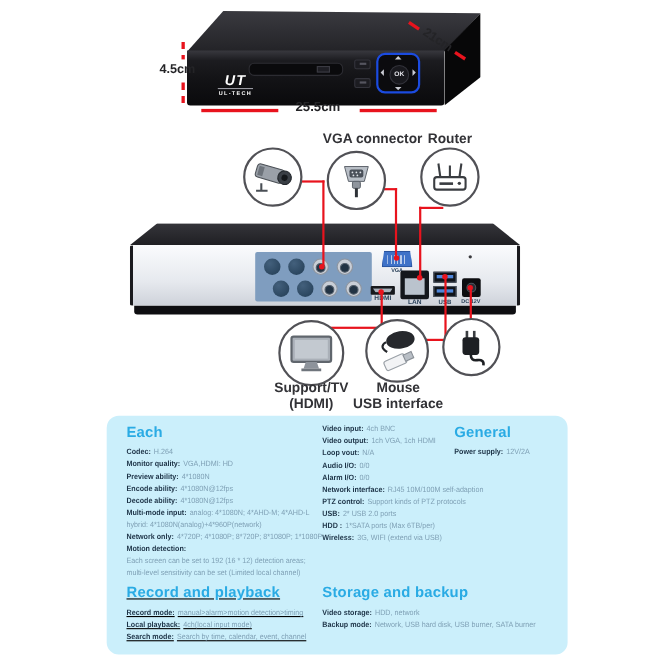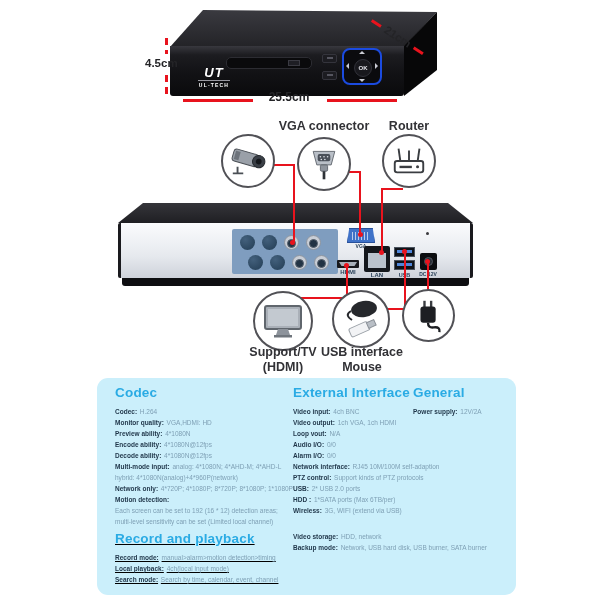--- a/index.html
+++ b/index.html
@@ -119,21 +119,21 @@
   <div class="vdash" style="left:165px;top:75px;height:22px;"></div>
   <div class="dim dim21">
     <span class="hdash"></span>
     <span>21cm</span>
     <span class="hdash"></span>
   </div>
   <div class="rl" style="left:183px;top:99px;width:70px;height:3px;"></div>
   <div class="dim" style="left:255px;top:90px;width:68px;text-align:center;font-size:12px;">25.5cm</div>
   <div class="rl" style="left:327px;top:99px;width:70px;height:3px;"></div>
 
-  <div class="co-label" style="left:264px;top:119px;width:120px;">VGA connector</div>
+  <div class="co-label" style="left:264px;top:119px;width:120px;text-align:right;">VGA connector</div>
   <div class="co-label" style="left:369px;top:119px;width:80px;">Router</div>
 
   <div>
     <div class="face rear-top"></div>
     <div class="face rear-body"></div>
     <div class="face rear-bottom"></div>
 
     <div class="abs bnc-panel">
       <div class="hole" style="left:8px;top:6px;"></div>
       <div class="hole" style="left:30px;top:6px;"></div>
@@ -263,43 +263,42 @@
       <rect x="11" y="10" width="16" height="17" rx="3" fill="#1d1f23"></rect>
       <path d="M19 27 q0 6 6 5 q7 -1 6 5" stroke="#1d1f23" stroke-width="2.5" fill="none"></path>
     </svg>
   </div>
 
   <div class="co-label" style="left:238px;top:345px;width:90px;">
     <div>Support/TV</div>
     <div>(HDMI)</div>
   </div>
   <div class="co-label" style="left:306px;top:345px;width:112px;">
+    <div>Mouse</div>
     <div>USB interface</div>
-    <div>Mouse</div>
   </div>
 
   <div class="abs panel">
     <section class="spec-sec" style="left:18px;top:7px;width:186px;">
-      <h3 class="spec-title">Codec</h3>
+      <h3 class="spec-title">Each</h3>
       <div class="spec-rows">
           <div class="spec-row"><span class="spec-label">Codec:</span><span class="spec-value">H.264</span></div>
           <div class="spec-row"><span class="spec-label">Monitor quality:</span><span class="spec-value">VGA,HDMI: HD</span></div>
           <div class="spec-row"><span class="spec-label">Preview ability:</span><span class="spec-value">4*1080N</span></div>
           <div class="spec-row"><span class="spec-label">Encode ability:</span><span class="spec-value">4*1080N@12fps</span></div>
           <div class="spec-row"><span class="spec-label">Decode ability:</span><span class="spec-value">4*1080N@12fps</span></div>
           <div class="spec-row"><span class="spec-label">Multi-mode input:</span><span class="spec-value">analog: 4*1080N; 4*AHD-M; 4*AHD-L</span></div>
           <div class="spec-row"><span class="spec-value">hybrid: 4*1080N(analog)+4*960P(network)</span></div>
           <div class="spec-row"><span class="spec-label">Network only:</span><span class="spec-value">4*720P; 4*1080P; 8*720P; 8*1080P; 1*1080P</span></div>
           <div class="spec-row"><span class="spec-label">Motion detection:</span><span class="spec-value"></span></div>
           <div class="spec-row"><span class="spec-value">Each screen can be set to 192 (16 * 12) detection areas;</span></div>
           <div class="spec-row"><span class="spec-value">multi-level sensitivity can be set (Limited local channel)</span></div>
         </div>
     </section>
     <section class="spec-sec" style="left:196px;top:7px;width:218px;">
-      <h3 class="spec-title">External Interface</h3>
       <div class="spec-rows">
           <div class="spec-row"><span class="spec-label">Video input:</span><span class="spec-value">4ch BNC</span></div>
           <div class="spec-row"><span class="spec-label">Video output:</span><span class="spec-value">1ch VGA, 1ch HDMI</span></div>
           <div class="spec-row"><span class="spec-label">Loop vout:</span><span class="spec-value">N/A</span></div>
           <div class="spec-row"><span class="spec-label">Audio I/O:</span><span class="spec-value">0/0</span></div>
           <div class="spec-row"><span class="spec-label">Alarm I/O:</span><span class="spec-value">0/0</span></div>
           <div class="spec-row"><span class="spec-label">Network interface:</span><span class="spec-value">RJ45 10M/100M self-adaption</span></div>
           <div class="spec-row"><span class="spec-label">PTZ control:</span><span class="spec-value">Support kinds of PTZ protocols</span></div>
           <div class="spec-row"><span class="spec-label">USB:</span><span class="spec-value">2* USB 2.0 ports</span></div>
           <div class="spec-row"><span class="spec-label">HDD :</span><span class="spec-value">1*SATA ports (Max 6TB/per)</span></div>
@@ -314,20 +313,21 @@
     </section>
     <section class="spec-sec" style="left:18px;top:153px;width:196px;text-decoration:underline;">
       <h3 class="spec-title">Record and playback</h3>
       <div class="spec-rows">
           <div class="spec-row"><span class="spec-label">Record mode:</span><span class="spec-value">manual&gt;alarm&gt;motion detection&gt;timing</span></div>
           <div class="spec-row"><span class="spec-label">Local playback:</span><span class="spec-value">4ch(local input mode)</span></div>
           <div class="spec-row"><span class="spec-label">Search mode:</span><span class="spec-value">Search by time, calendar, event, channel</span></div>
         </div>
     </section>
     <section class="spec-sec" style="left:196px;top:153px;width:218px;">
+      <h3 class="spec-title">Storage and backup</h3>
       <div class="spec-rows">
           <div class="spec-row"><span class="spec-label">Video storage:</span><span class="spec-value">HDD, network</span></div>
           <div class="spec-row"><span class="spec-label">Backup mode:</span><span class="spec-value">Network, USB hard disk, USB burner, SATA burner</span></div>
         </div>
     </section>
   </div>
 
 </div>
 
 </body></html>

